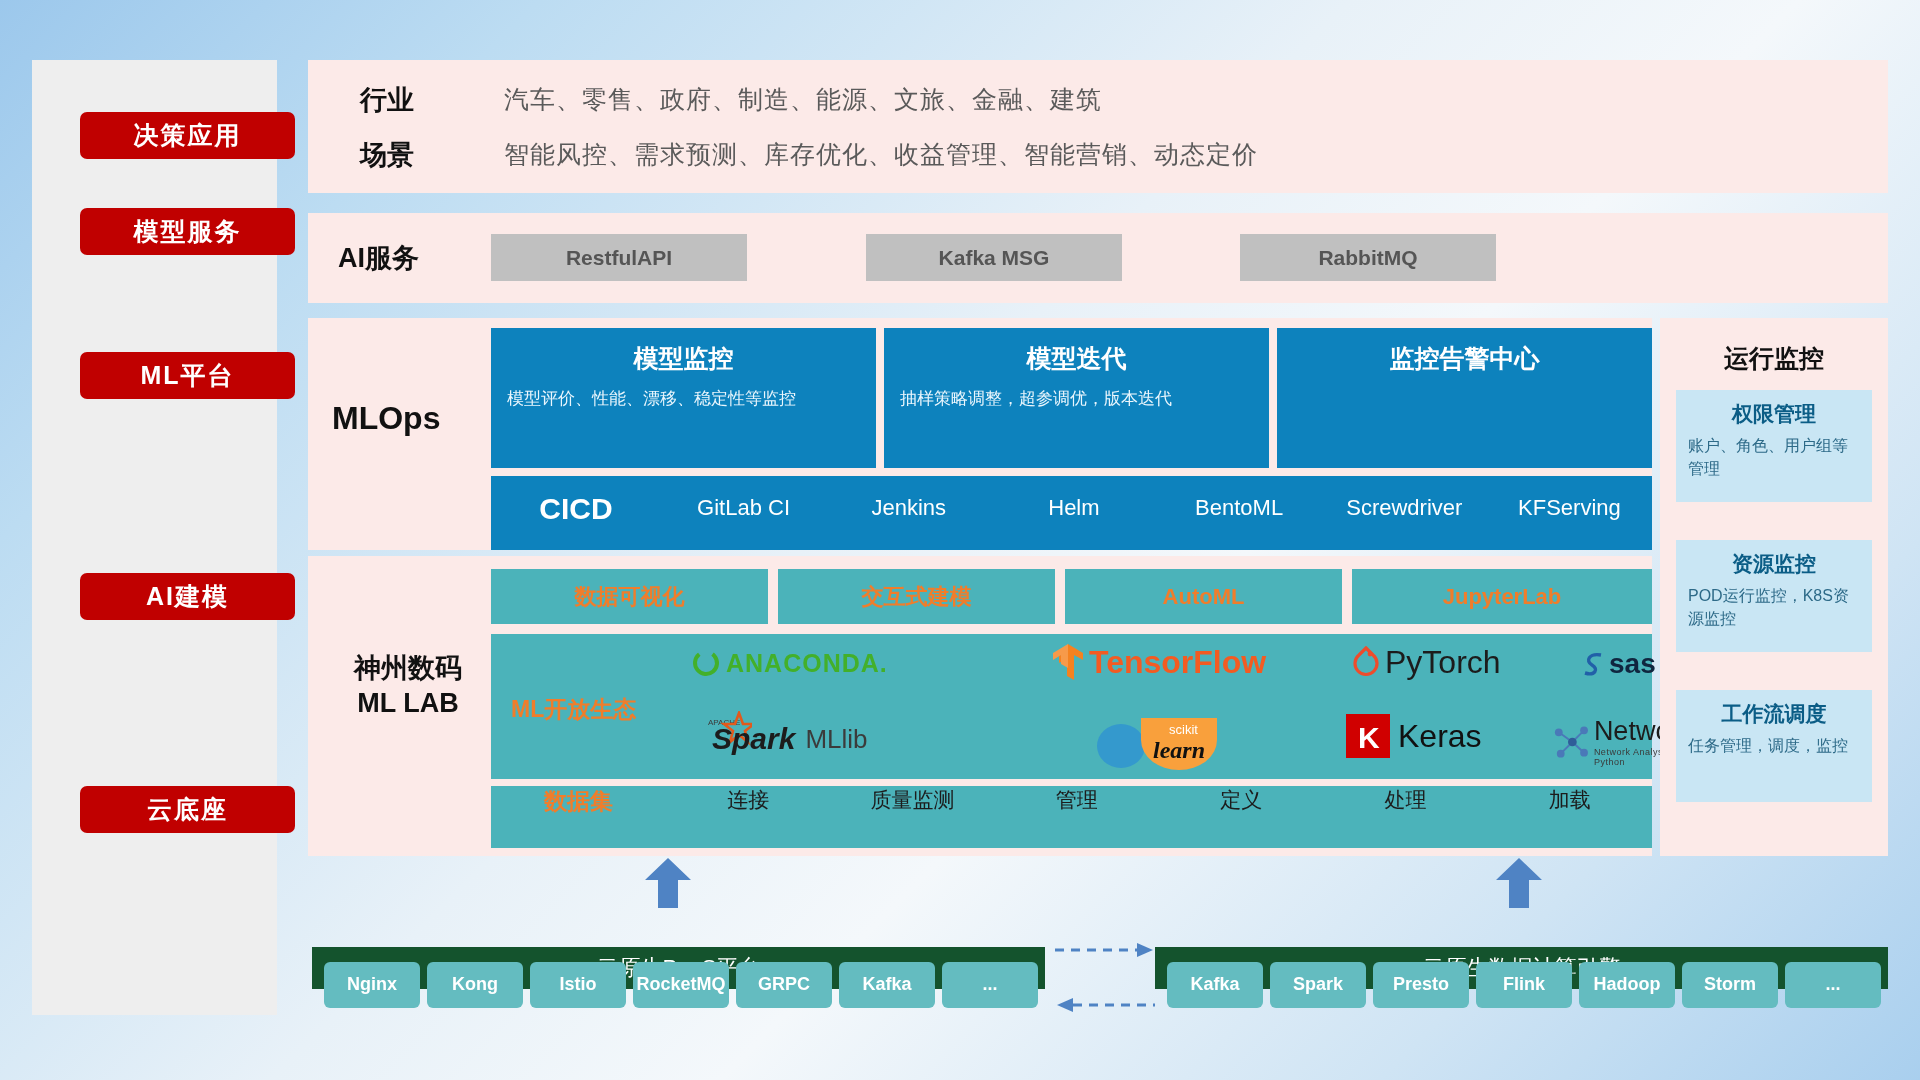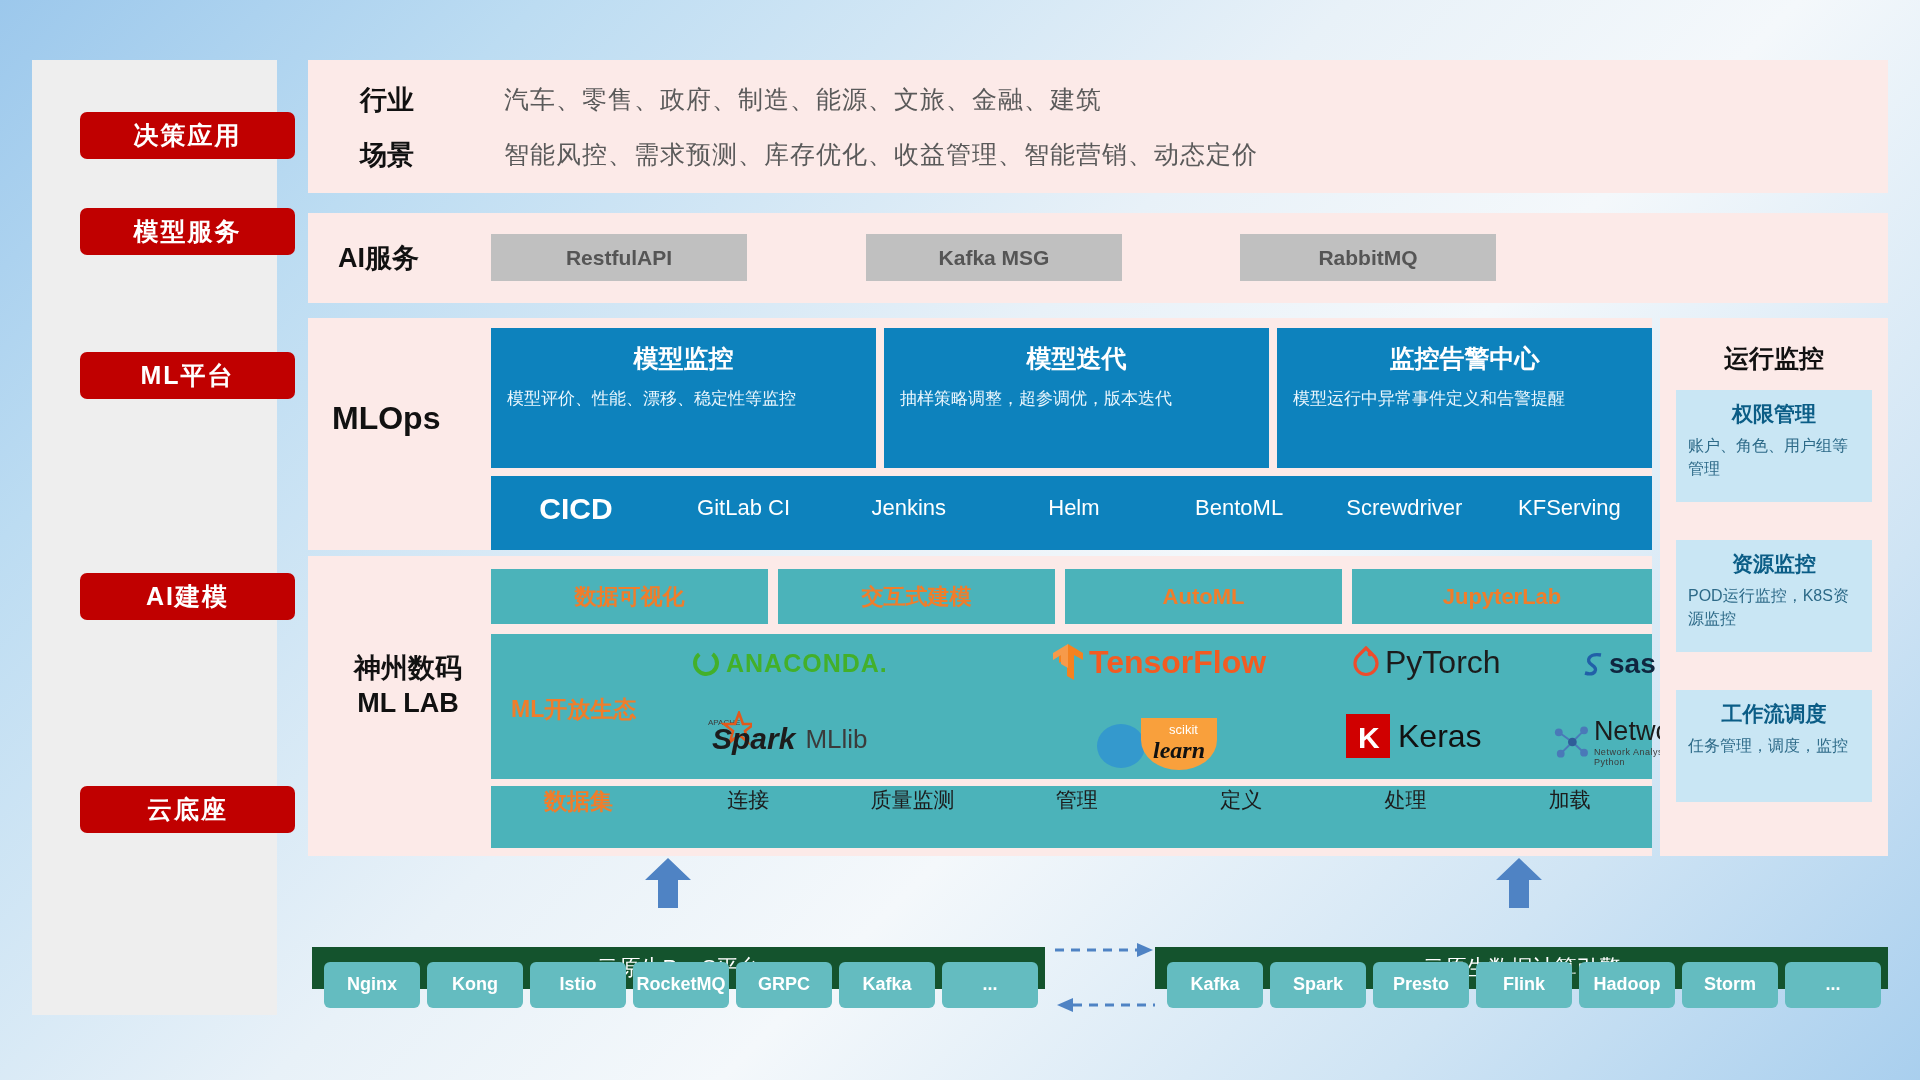--- a/index.html
+++ b/index.html
@@ -118,21 +118,20 @@
     <div class="mlops-card" style="left:183px; top:10px; width:385px; height:140px;">
       <div class="t">模型监控</div>
       <div class="d">模型评价、性能、漂移、稳定性等监控</div>
     </div>
     <div class="mlops-card" style="left:576px; top:10px; width:385px; height:140px;">
       <div class="t">模型迭代</div>
       <div class="d">抽样策略调整，超参调优，版本迭代</div>
     </div>
     <div class="mlops-card" style="left:969px; top:10px; width:375px; height:140px;">
       <div class="t">监控告警中心</div>
-      <div class="d">模型运行中异常事件定义和告警提醒</div>
     </div>
 
     <div class="cicd-bar" style="left:183px; top:158px; width:1161px; height:74px;">
       <div class="ci-title">CICD</div>
       <div class="ci-item">GitLab CI</div>
       <div class="ci-item">Jenkins</div>
       <div class="ci-item">Helm</div>
       <div class="ci-item">BentoML</div>
       <div class="ci-item">Screwdriver</div>
       <div class="ci-item">KFServing</div>

